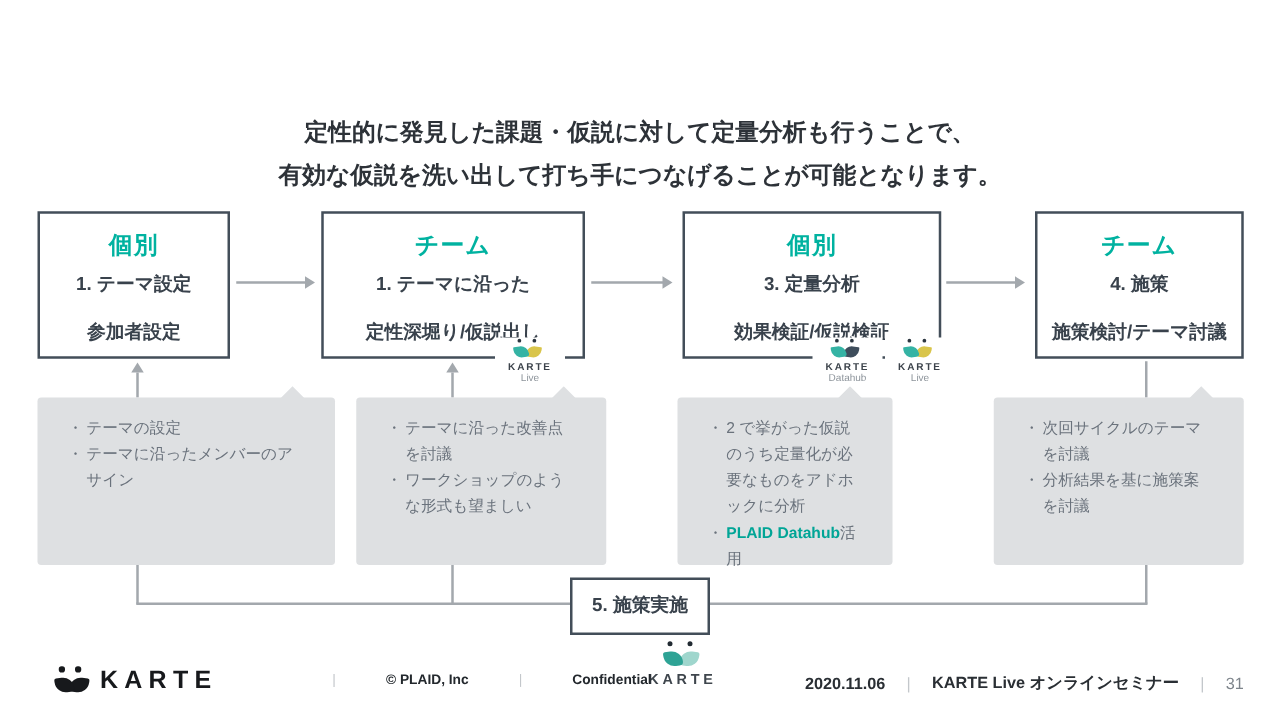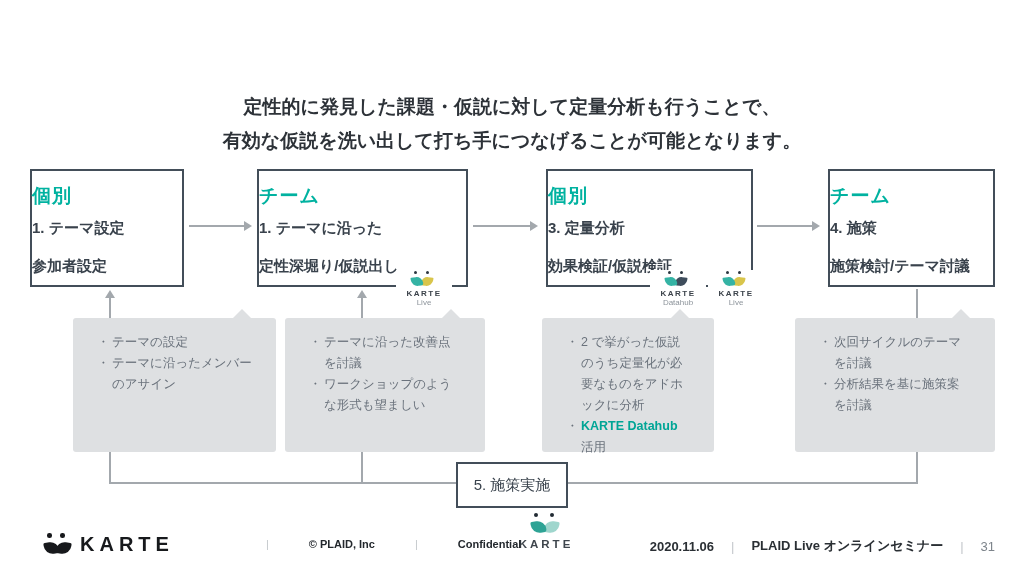--- a/index.html
+++ b/index.html
@@ -11,21 +11,21 @@
                 color:#3b4146; letter-spacing:0.5px; }
   .page-title .hl-bar { background:linear-gradient(to top, #8fdcd2 6px, transparent 6px);
                 padding-bottom:2px; }
 
   
   .subtitle { position:absolute; left:0; right:0; top:90px; text-align:center;
               font-size:19px; font-weight:bold; color:#2d3238; line-height:34px; }
 
   
   .step { position:absolute; top:169px; height:118px; border:2px solid #434e59; background:#fff;
-          box-sizing:border-box; text-align:left; z-index:2; }
+          box-sizing:border-box; text-align:center; z-index:2; }
   #step1 { left:30px;  width:154px; }
   #step2 { left:257px; width:211px; }
   #step3 { left:546px; width:207px; }
   #step4 { left:828px; width:167px; }
   .step .tag { margin:12px 0 0; font-size:19px; font-weight:bold; color:#00b2a0; letter-spacing:1px; }
   .step p { margin:0; font-size:15px; font-weight:bold; color:#39424c; line-height:38px; }
 
   
   .harrow { position:absolute; top:225px; height:2px; background:#a3a8ad; }
   .harrow::after { content:""; position:absolute; right:-7px; top:-4px;
@@ -49,33 +49,33 @@
   .rail { position:absolute; top:482px; height:2px; background:#a3a8ad; }
   #railL { left:109px; width:348px; }
   #railR { left:567px; width:351px; }
 
   
   .note { position:absolute; top:318px; height:134px; background:#dee0e2; border-radius:3px;
           color:#6a727c; font-size:12.5px; box-sizing:border-box; z-index:1; }
   .note::before { content:""; position:absolute; top:-9px; right:24px; width:0; height:0;
                   border-left:10px solid transparent; border-right:10px solid transparent;
                   border-bottom:10px solid #dee0e2; }
-  #note1 { left:30px;  width:203px;margin-left:43px; }
+  #note1 { left:30px;  width:238px; }
   #note2 { left:285px; width:200px; }
   #note3 { left:542px; width:172px; }
   #note4 { left:795px; width:200px; }
   .note ul { margin:0; padding:14px 24px 0 24px; list-style:none; }
   .note li { position:relative; padding-left:15px; line-height:21px; }
   .note li::before { content:"・"; position:absolute; left:0; top:0; }
   .teal-hl { color:#00a596; font-weight:bold; }
 
   
   #step5 { position:absolute; left:456px; top:462px; width:112px; height:46px;
            border:2px solid #434e59; background:#fff; box-sizing:border-box; z-index:3;
-           text-align:center; line-height:41px; font-size:15px; font-weight:normal; color:#39424c; }
+           text-align:center; line-height:41px; font-size:15px; font-weight:bold; color:#39424c; }
 
   
   .mini { position:absolute; width:54px; text-align:center; z-index:5; background:#fff; padding:0 1px 1px; }
   .mini .face { position:relative; height:17px; }
   .mini .eyeL,.mini .eyeR { position:absolute; top:1px; width:3px; height:3px; border-radius:50%; background:#2c3640; }
   .mini .eyeL { left:17px; } .mini .eyeR { left:29px; }
   .mini .leafL,.mini .leafR { position:absolute; top:7px; width:12px; height:9px; }
   .mini .leafL { left:14px; background:#35b3a4; border-radius:1px 9px 3px 9px; transform:rotate(-8deg); z-index:2; }
   .mini .leafR { left:24px; border-radius:9px 1px 9px 3px; transform:rotate(8deg); }
   .mini.live .leafR { background:#d9c54b; }
@@ -196,21 +196,21 @@
   </div>
   <div class="note" id="note2">
     <ul>
       <li><span>テーマに沿った改善点を討議</span></li>
       <li><span>ワークショップのような形式も望ましい</span></li>
     </ul>
   </div>
   <div class="note" id="note3">
     <ul>
       <li><span>2 で挙がった仮説のうち定量化が必要なものをアドホックに分析</span></li>
-      <li><span class="teal-hl">KARTE Datahub</span><span>活用</span></li>
+      <li><span class="teal-hl">PLAID Datahub</span><span>活用</span></li>
     </ul>
   </div>
   <div class="note" id="note4">
     <ul>
       <li><span>次回サイクルのテーマを討議</span></li>
       <li><span>分析結果を基に施策案を討議</span></li>
     </ul>
   </div>
 
   <div id="step5"><span>5. 施策実施</span></div>
@@ -235,18 +235,18 @@
     <span class="flogo-word">KARTE</span>
     <span class="fsep">|</span>
     <span>© PLAID, Inc</span>
     <span class="fsep">|</span>
     <span>Confidential</span>
   </div>
 
   <div class="footer-right">
     <span>2020.11.06</span>
     <span class="fsep">|</span>
-    <span>PLAID Live オンラインセミナー</span>
+    <span>KARTE Live オンラインセミナー</span>
     <span class="fsep">|</span>
     <span class="page-num">31</span>
   </div>
 
 </div>
 
 </body></html>

